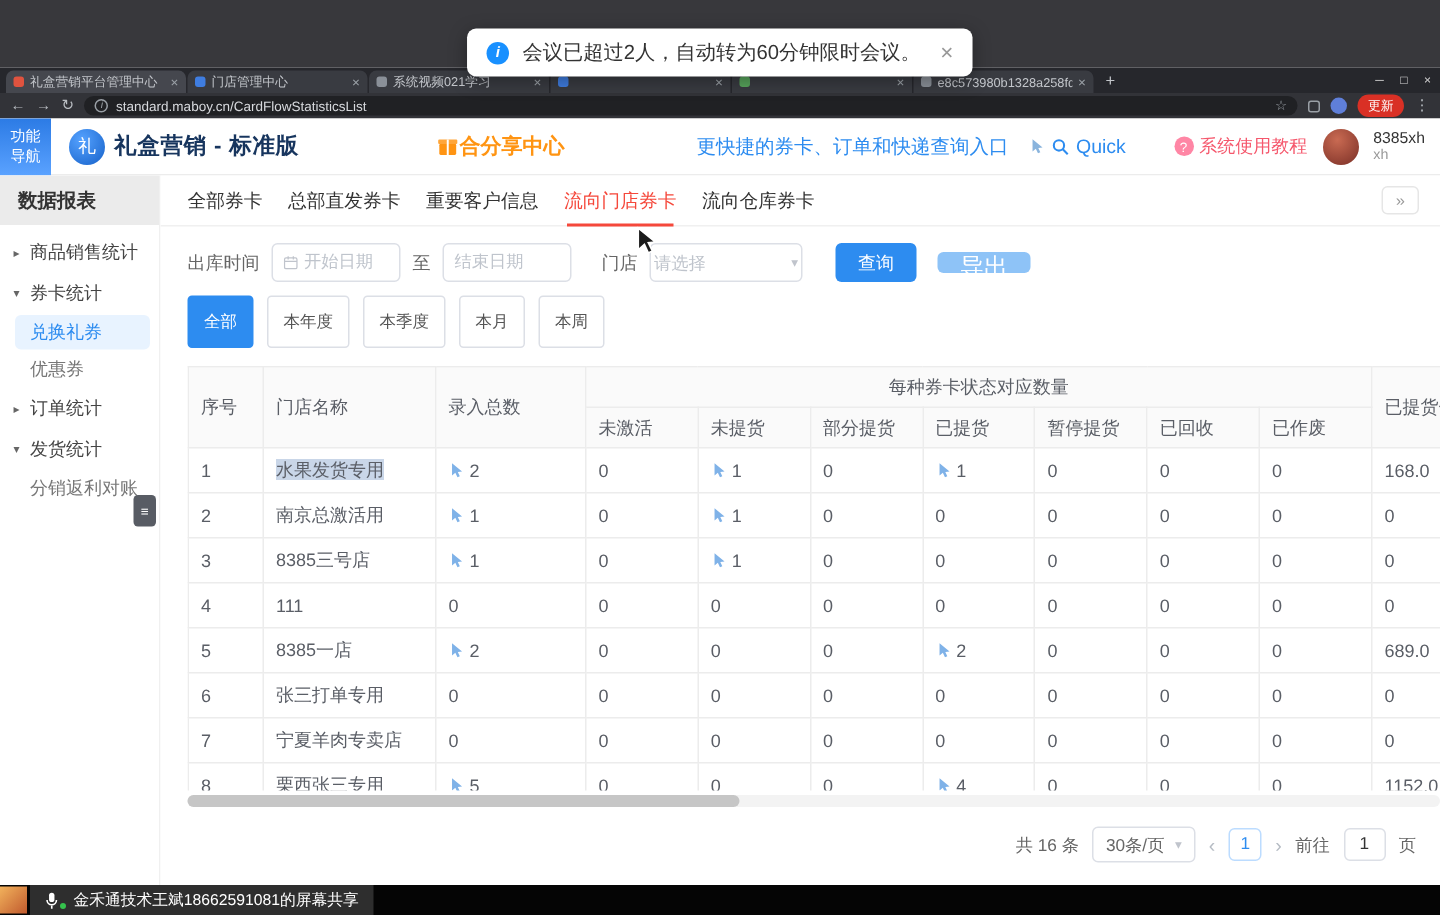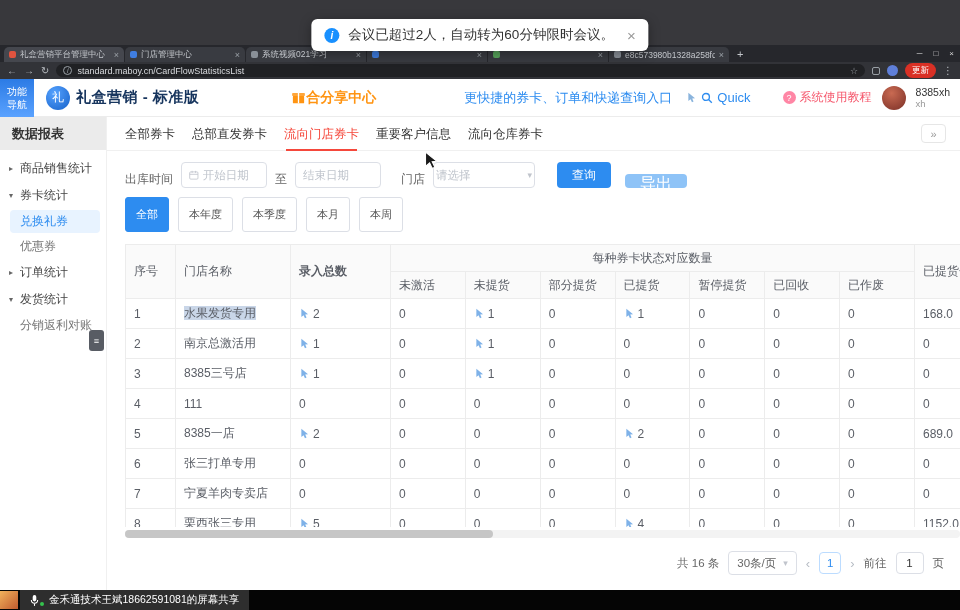--- a/index.html
+++ b/index.html
@@ -74,21 +74,21 @@
   
   .main { flex:1; min-width:0; position:relative; background:#fff; overflow:hidden; }
   .content-tabs { height:34px; display:flex; align-items:center; padding-left:18px; border-bottom:1px solid #f0f0f0; position:relative; }
   #ctabs { display:flex; gap:17px; height:34px; }
   .ctab { font-size:12.5px; color:#333; line-height:34px; position:relative; cursor:pointer; white-space:nowrap; }
   .ctab.active { color:#f5483b; }
   .ctab.active::after { content:""; position:absolute; left:2px; right:2px; bottom:0; height:2px; background:#f5483b; }
   .expand-btn { position:absolute; right:14px; top:7px; min-width:25px; height:19px; border:1px solid #e6e6e6; border-radius:4px; color:#999;
                 font-size:11px; display:flex; align-items:center; justify-content:center; background:#fff; cursor:pointer; }
 
-  .filter-row { display:flex; align-items:flex-end; gap:8px; padding:11px 0 0 18px; }
+  .filter-row { display:flex; align-items:center; gap:8px; padding:11px 0 0 18px; }
   .f-label { font-size:12px; color:#666; white-space:nowrap; }
   .date-input { width:86px; height:26px; border:1px solid #dcdfe6; border-radius:4px; display:flex; align-items:center; gap:4px; padding:0 7px; background:#fff; }
   .date-input input { border:none; outline:none; width:100%; font-size:11.5px; color:#333; background:transparent; font-family:inherit; }
   .date-input input::placeholder { color:#bfc4cc; }
   .store-label { margin-left:12px; }
   .select { width:102px; height:26px; border:1px solid #dcdfe6; border-radius:4px; display:flex; align-items:center; justify-content:space-between;
             padding:0 2px; background:#fff; cursor:pointer; }
   .select .ph { font-size:11.5px; color:#bfc4cc; }
   .chev { font-size:9px; color:#c0c4cc; }
   .btn-primary { height:26px; padding:0 15px; background:#2d8cf0; color:#fff; border:none; border-radius:4px; font-size:12px; margin-left:14px; cursor:pointer; font-family:inherit; }
@@ -96,21 +96,21 @@
 
   .quick-filters { display:flex; gap:9px; padding:9px 0 0 18px; }
   .qf { height:35px; padding:15px 10px; border:1px solid #dcdfe6; border-radius:3px; font-size:11px; color:#555; display:flex; align-items:center; background:#fff; cursor:pointer; }
   .qf.active { background:#2d8cf0; border-color:#2d8cf0; color:#fff; }
 
   .table-wrap { margin:12px 0 0 18px; height:283px; overflow:hidden; }
   table { border-collapse:collapse; table-layout:fixed; width:890px; }
   th,td { border:1px solid #ececec; height:30px; padding:0 8px; font-size:12px; color:#5a5e66; text-align:left; font-weight:normal; white-space:nowrap; overflow:hidden; }
   thead th { background:#fafafa; height:27px; }
   .group-th { text-align:center; }
-  .c-no { width:50px; } .c-store { width:115px; } .c-total { width:100px;font-weight:bold; } .c-amt { width:100px; }
+  .c-no { width:50px; } .c-store { width:115px; } .c-total { width:100px; } .c-amt { width:100px; }
   .sel { background:#c9d6e8; }
   .ptr { vertical-align:-1px; margin-right:3px; }
 
   .h-scroll { margin:3px 0 0 18px; height:8px; background:#f3f3f3; border-radius:4px; width:calc(100% - 18px); }
   .h-thumb { width:368px; height:8px; background:#c6c6c6; border-radius:4px; cursor:pointer; }
 
   .pagination { display:flex; align-items:center; justify-content:flex-end; gap:9px; padding:13px 16px 0 0; }
   .pg-total { font-size:11.5px; color:#666; }
   .page-size { height:24px; border:1px solid #dcdfe6; border-radius:4px; display:flex; align-items:center; gap:7px; padding:0 8px; font-size:11.5px; color:#666; background:#fff; cursor:pointer; }
   .page-arrow { color:#b6bcc4; font-size:13px; cursor:pointer; }
@@ -260,22 +260,22 @@
           <div class="submenu-item">分销返利对账</div>
         </div>
       <div class="collapse-handle">≡</div>
     </div>
 
     <div class="main">
       <div class="content-tabs">
         <div id="ctabs">
             <div class="ctab">全部券卡</div>
             <div class="ctab">总部直发券卡</div>
+            <div class="ctab">重要客户信息</div>
             <div class="ctab active">流向门店券卡</div>
-            <div class="ctab">重要客户信息</div>
             <div class="ctab">流向仓库券卡</div>
           </div>
         <div class="expand-btn">»</div>
       </div>
 
       <div class="filter-row">
         <span class="f-label">出库时间</span>
         <div class="date-input">
           <svg width="12" height="12" viewBox="0 0 14 14">
               <rect x="1" y="2.5" width="12" height="10.5" rx="1.5" fill="none" stroke="#c0c4cc" stroke-width="1.2"></rect>

